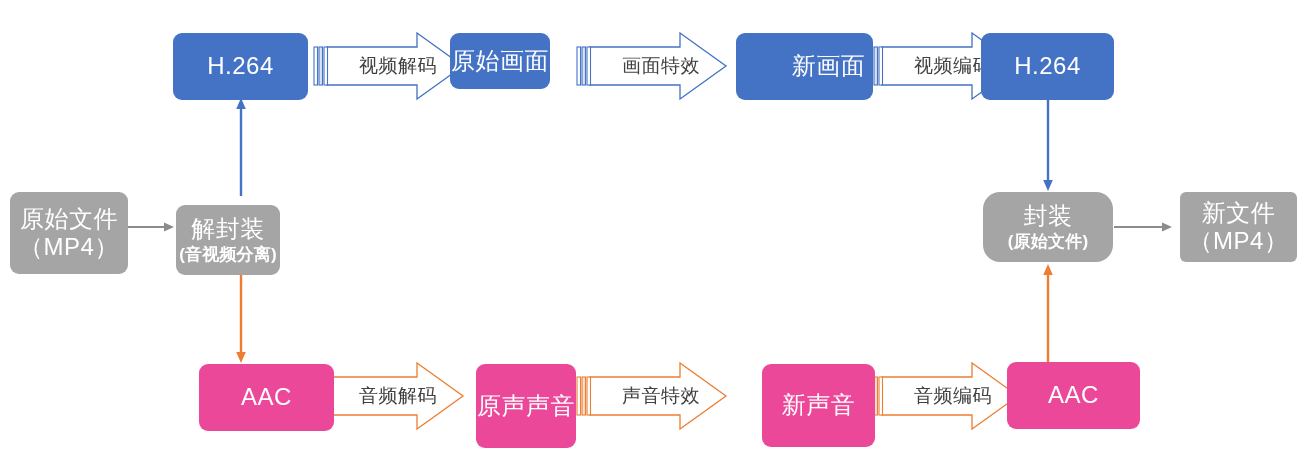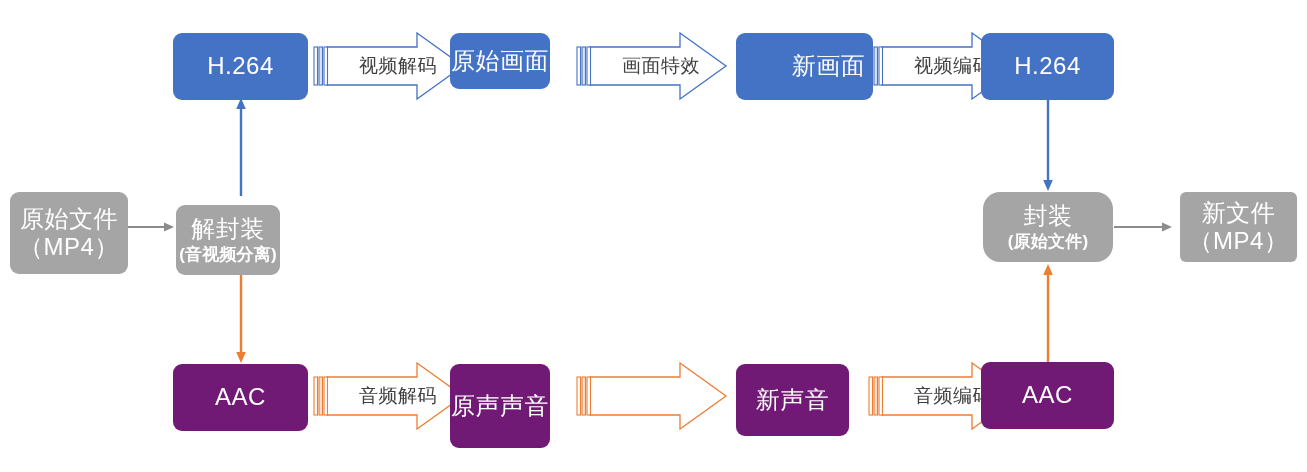--- a/index.html
+++ b/index.html
@@ -26,21 +26,21 @@
     justify-content:center;
     color:#ffffff;
     text-align:center;
     line-height:1.18;
     z-index:6;
   }
   .node .l1{font-size:24px;letter-spacing:.5px;}
   .node .l2{font-size:17px;letter-spacing:.2px;margin-top:1px;font-weight:bold;}
   .node.gray{background:#a5a5a5;}
   .node.blue{background:#4472c4;}
-  .node.orange{background:#701a75;}
+  .node.orange{background:#ec4899;margin-left:26px;}
 
   
   .conn{position:absolute;z-index:3;}
   .conn svg{display:block;overflow:visible;}
 
   
   .striparrow{
     position:absolute;
     z-index:4;
   }
@@ -145,20 +145,21 @@
     <div class="alabel">音频解码</div>
   </div>
 
   <div class="striparrow" style="left:576px;top:361px;width:152px;height:70px;">
     <svg width="152" height="70" viewBox="0 0 152 70">
       <polygon points="14,16 104,16 104,2 150,35 104,68 104,54 14,54" fill="#ffffff" stroke="#ed7d31" stroke-width="1.3"></polygon>
       <rect x="1" y="16" width="3.5" height="38" fill="#ffffff" stroke="#ed7d31" stroke-width="1.1"></rect>
       <rect x="6" y="16" width="3.5" height="38" fill="#fbe0cf" stroke="#ed7d31" stroke-width="1.1"></rect>
       <rect x="11" y="16" width="3.5" height="38" fill="#ffffff" stroke="#ed7d31" stroke-width="1.1"></rect>
     </svg>
+    <div class="alabel">声音特效</div>
   </div>
 
   <div class="striparrow" style="left:868px;top:361px;width:152px;height:70px;">
     <svg width="152" height="70" viewBox="0 0 152 70">
       <polygon points="14,16 104,16 104,2 150,35 104,68 104,54 14,54" fill="#ffffff" stroke="#ed7d31" stroke-width="1.3"></polygon>
       <rect x="1" y="16" width="3.5" height="38" fill="#ffffff" stroke="#ed7d31" stroke-width="1.1"></rect>
       <rect x="6" y="16" width="3.5" height="38" fill="#fbe0cf" stroke="#ed7d31" stroke-width="1.1"></rect>
       <rect x="11" y="16" width="3.5" height="38" fill="#ffffff" stroke="#ed7d31" stroke-width="1.1"></rect>
     </svg>
     <div class="alabel">音频编码</div>
@@ -191,21 +192,21 @@
   </div>
 
   <div class="node orange" style="left:173px;top:364px;width:135px;height:67px;">
     <span class="l1">AAC</span>
   </div>
 
   <div class="node orange" style="left:450px;top:364px;width:100px;height:84px;">
     <span class="l1">原声声音</span>
   </div>
 
-  <div class="node orange" style="left:736px;top:364px;width:113px;height:72px;">
+  <div class="node orange" style="left:736px;top:364px;width:113px;height:83px;">
     <span class="l1">新声音</span>
   </div>
 
   <div class="node orange" style="left:981px;top:362px;width:133px;height:67px;">
     <span class="l1">AAC</span>
   </div>
 
   <div class="node gray" style="left:983px;top:192px;width:130px;height:70px;border-radius:17px;">
     <span class="l1">封装</span>
     <span class="l2">(原始文件)</span>

